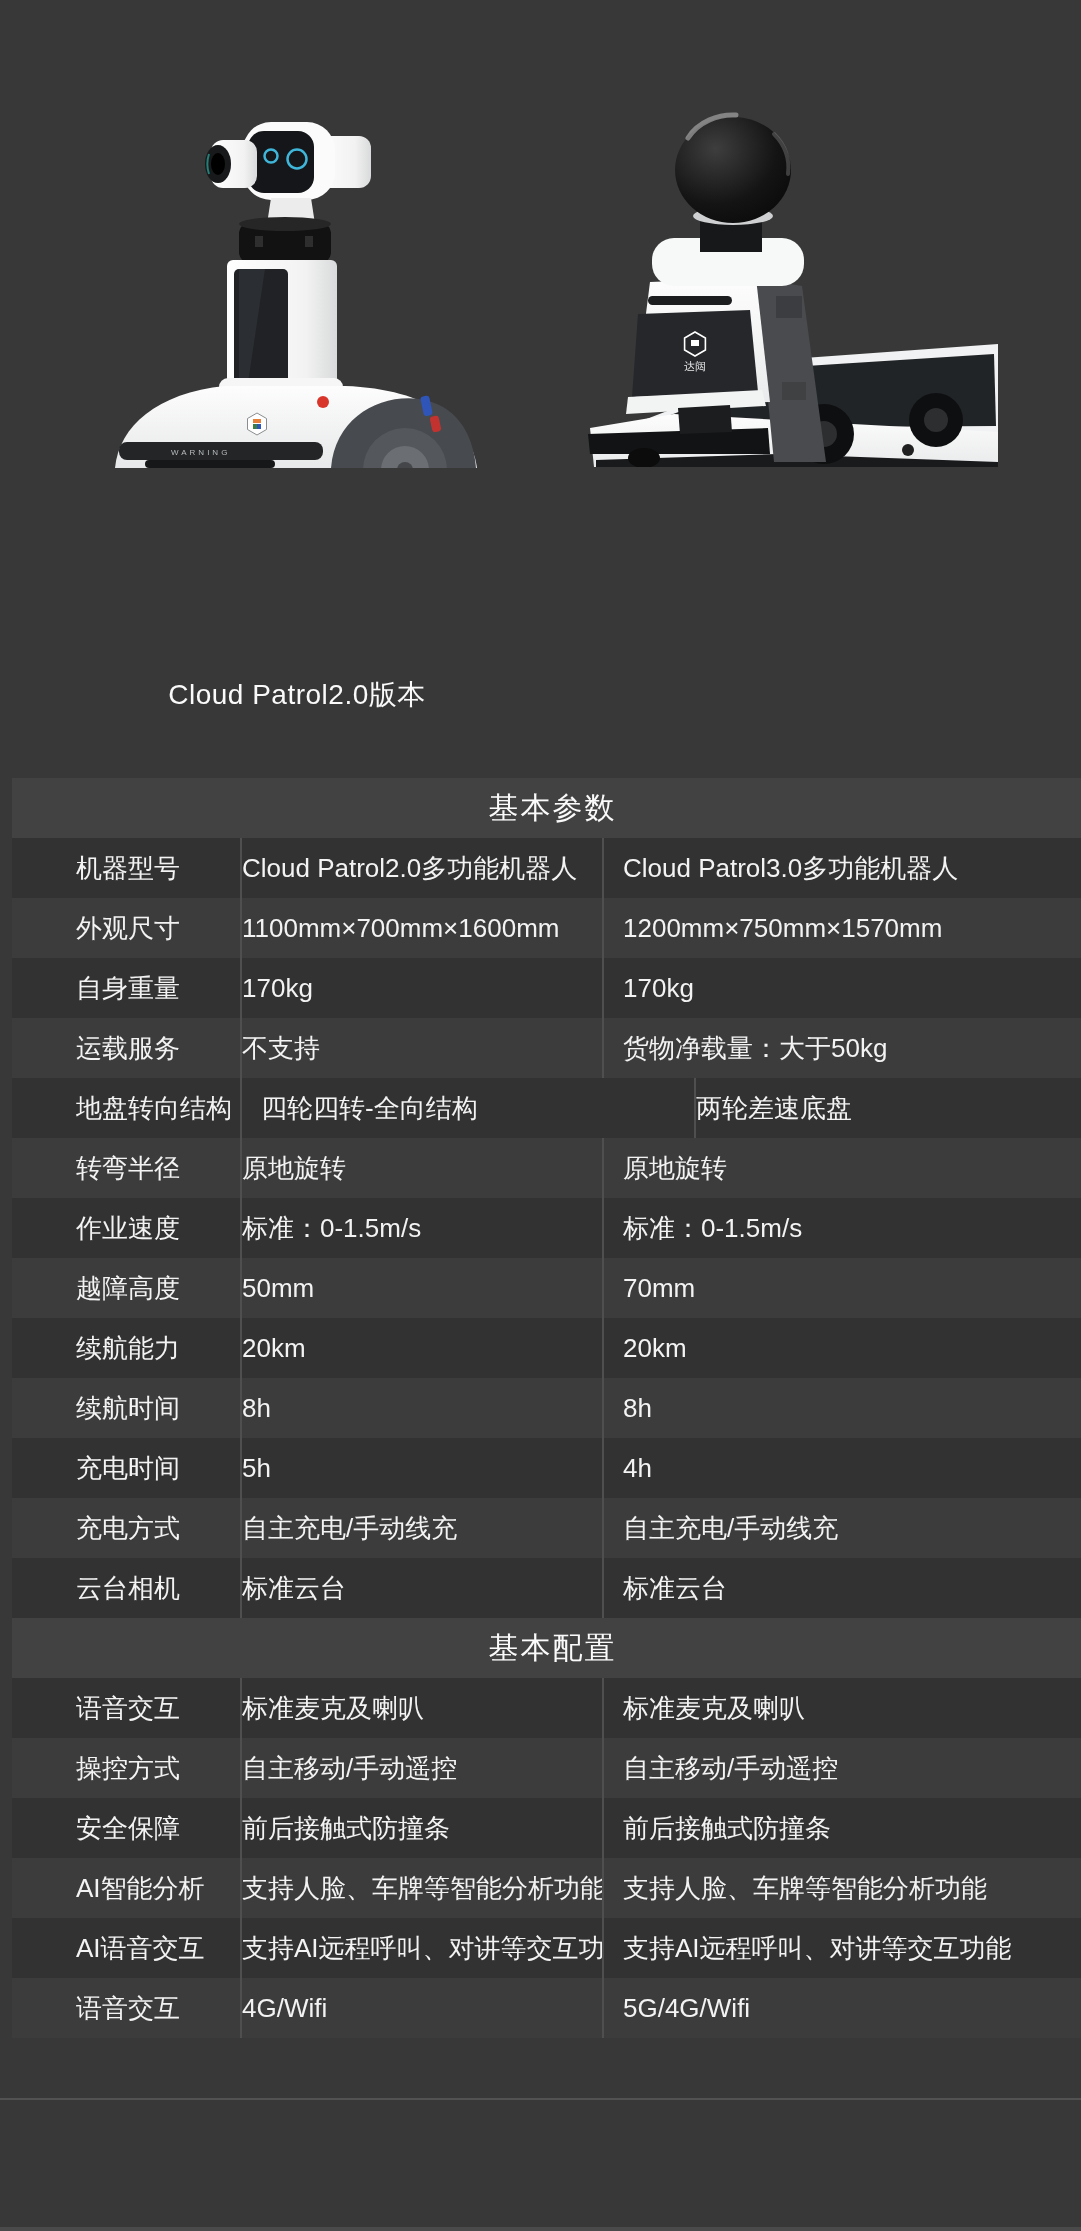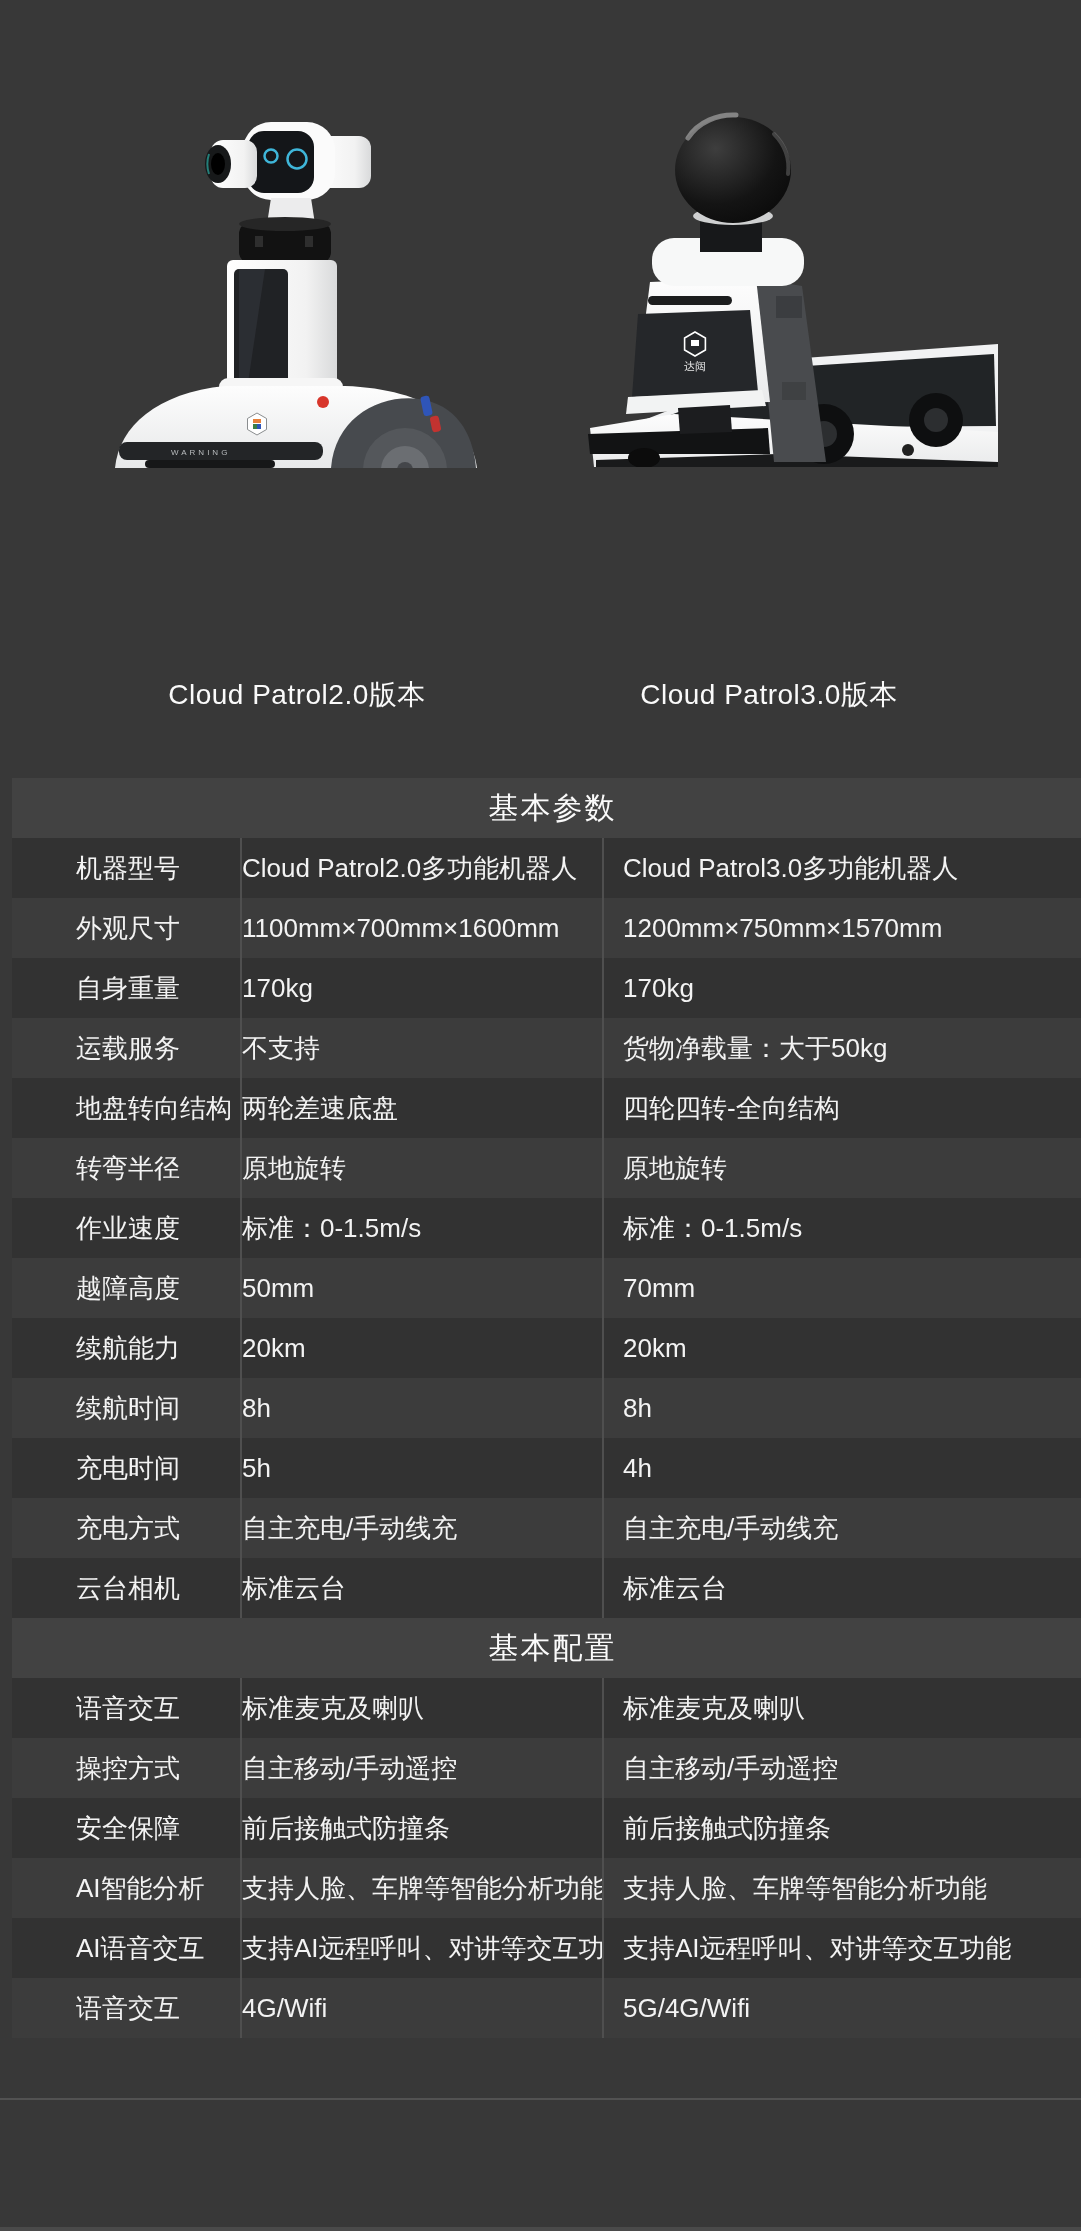--- a/index.html
+++ b/index.html
@@ -167,21 +167,20 @@
       <rect x="122" y="132" width="62" height="38" fill="#17181a"></rect>
       <g>
         <ellipse cx="155" cy="134" rx="40" ry="9" fill="#cfd0d1"></ellipse>
         <ellipse cx="155" cy="88" rx="58" ry="53" fill="url(#g-sphere)"></ellipse>
         <path d="M110,56 C120,40 140,32 158,33" fill="none" stroke="#cfcfcf" stroke-width="5" stroke-linecap="round" opacity="0.5"></path>
         <path d="M196,52 C206,62 212,76 210,92" fill="none" stroke="#9a9a9a" stroke-width="4" stroke-linecap="round" opacity="0.35"></path>
       </g>
     </svg>
 
     <h1 class="product-title title1">Cloud Patrol2.0版本</h1>
-    <h1 class="product-title title2">Cloud Patrol3.0版本</h1>
   </section>
 
   <section class="spec-table" id="table-root">
   <div class="section-block">
     <div class="section-header">基本参数</div>
     <div class="rows">
   <div class="row">
     <div class="cell label">机器型号</div>
     <div class="cell v1">Cloud Patrol2.0多功能机器人</div>
     <div class="cell v2">Cloud Patrol3.0多功能机器人</div>
@@ -200,22 +199,22 @@
   </div>
 
   <div class="row">
     <div class="cell label">运载服务</div>
     <div class="cell v1">不支持</div>
     <div class="cell v2">货物净载量：大于50kg</div>
   </div>
 
   <div class="row">
     <div class="cell label">地盘转向结构</div>
+    <div class="cell v2">四轮四转-全向结构</div>
     <div class="cell v1">两轮差速底盘</div>
-    <div class="cell v2">四轮四转-全向结构</div>
   </div>
 
   <div class="row">
     <div class="cell label">转弯半径</div>
     <div class="cell v1">原地旋转</div>
     <div class="cell v2">原地旋转</div>
   </div>
 
   <div class="row">
     <div class="cell label">作业速度</div>

